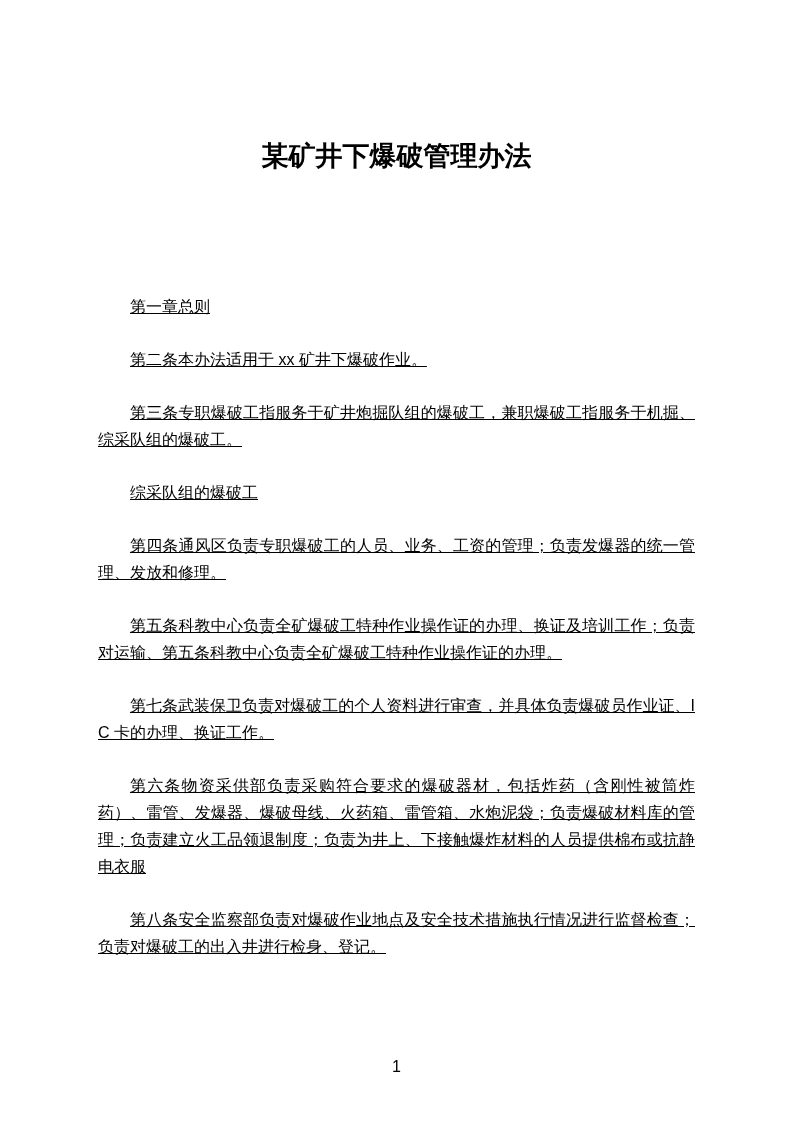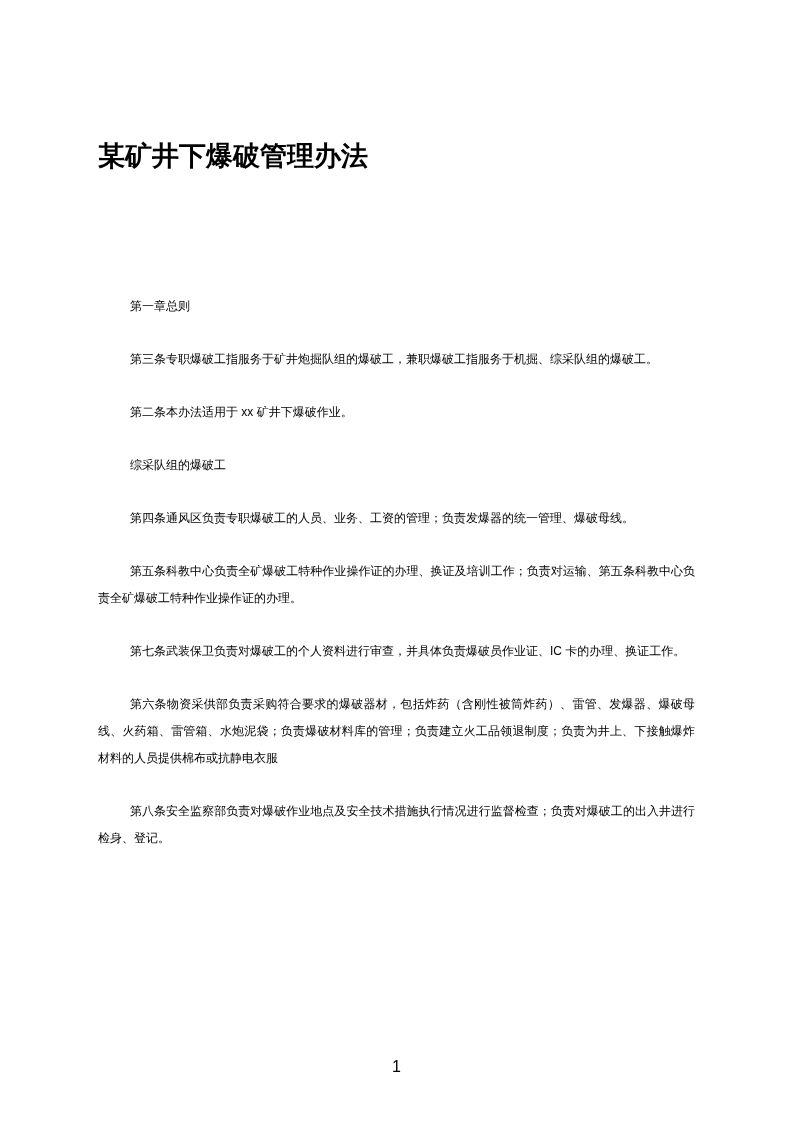--- a/index.html
+++ b/index.html
@@ -13,32 +13,34 @@
     height: 1122px;
     background: #ffffff;
     box-sizing: border-box;
     padding: 140px 98px 0 98px;
     font-family: "Liberation Sans", "DejaVu Sans", sans-serif;
     color: #000000;
     overflow: hidden;
   }
   .doc-title {
     margin: 0 0 121px 0;
+    text-align: center;
     font-size: 27px;
     line-height: 32px;
     font-weight: 600;
     letter-spacing: 0px;
   }
   .para {
     margin: 0 0 26px 0;
-    font-size: 12px;
+    font-size: 16px;
     line-height: 27px;
     text-indent: 32px;
     text-align: justify;
     word-break: break-all;
+    text-decoration: underline;
   }
   .chapter {
     font-weight: normal;
   }
   .page-number {
     position: absolute;
     top: 1056px;
     left: 0;
     width: 793px;
     text-align: center;
@@ -49,27 +51,27 @@
 </head>
 <body>
 
 <div class="page">
 
   <h1 class="doc-title">某矿井下爆破管理办法</h1>
 
   <p class="para chapter">第一章总则</p>
 
 
+  <p class="para">第二条本办法适用于 xx 矿井下爆破作业。</p>
+
   <p class="para">第三条专职爆破工指服务于矿井炮掘队组的爆破工，兼职爆破工指服务于机掘、综采队组的爆破工。</p>
-
-  <p class="para">第二条本办法适用于 xx 矿井下爆破作业。</p>
 
   <p class="para chapter">综采队组的爆破工</p>
 
-  <p class="para">第四条通风区负责专职爆破工的人员、业务、工资的管理；负责发爆器的统一管理、爆破母线。</p>
+  <p class="para">第四条通风区负责专职爆破工的人员、业务、工资的管理；负责发爆器的统一管理、发放和修理。</p>
 
   <p class="para">第五条科教中心负责全矿爆破工特种作业操作证的办理、换证及培训工作；负责对运输、第五条科教中心负责全矿爆破工特种作业操作证的办理。</p>
 
   <p class="para">第七条武装保卫负责对爆破工的个人资料进行审查，并具体负责爆破员作业证、IC 卡的办理、换证工作。</p>
 
   <p class="para">第六条物资采供部负责采购符合要求的爆破器材，包括炸药（含刚性被筒炸药）、雷管、发爆器、爆破母线、火药箱、雷管箱、水炮泥袋；负责爆破材料库的管理；负责建立火工品领退制度；负责为井上、下接触爆炸材料的人员提供棉布或抗静电衣服</p>
 
   <p class="para">第八条安全监察部负责对爆破作业地点及安全技术措施执行情况进行监督检查；负责对爆破工的出入井进行检身、登记。</p>
 
   <div class="page-number">1</div>

